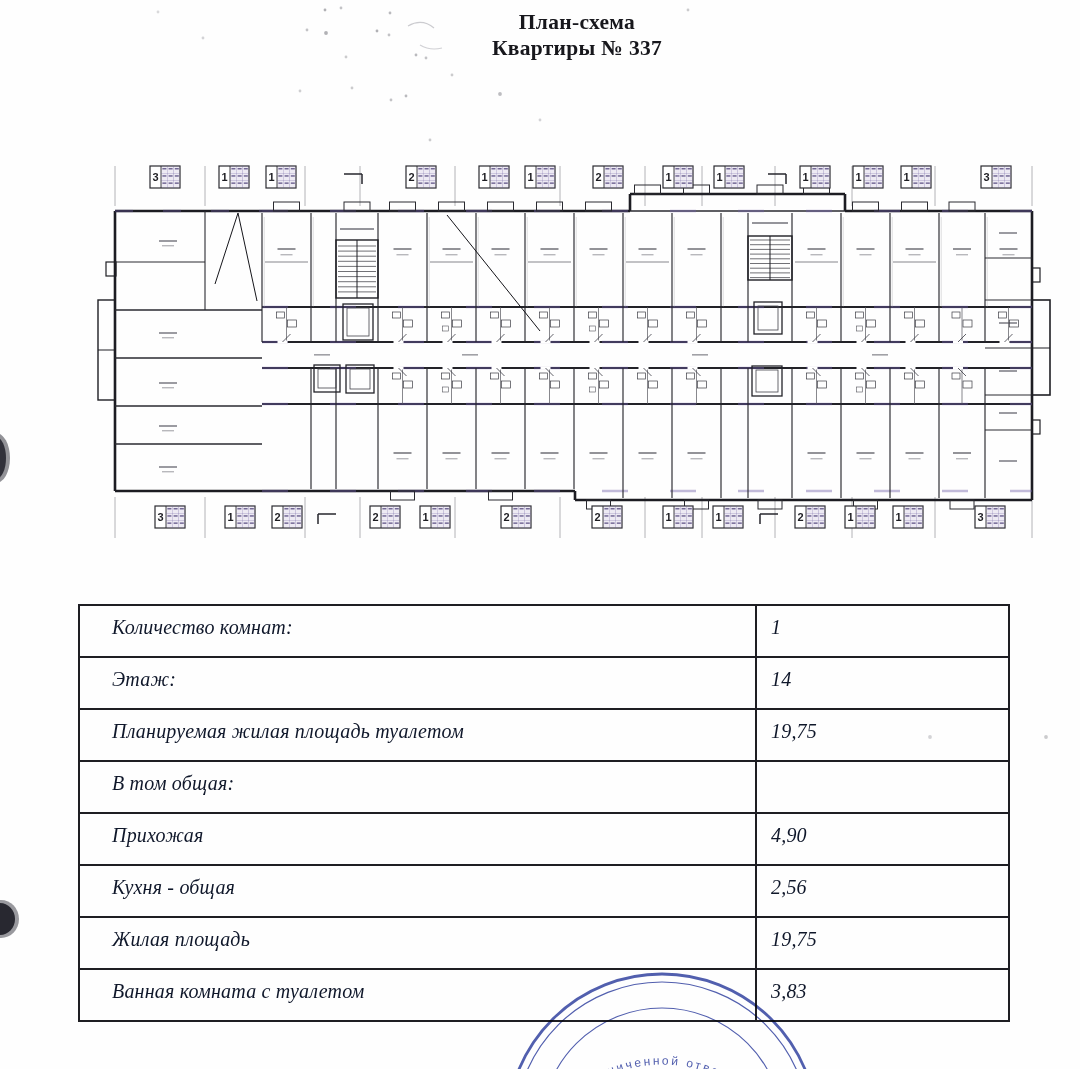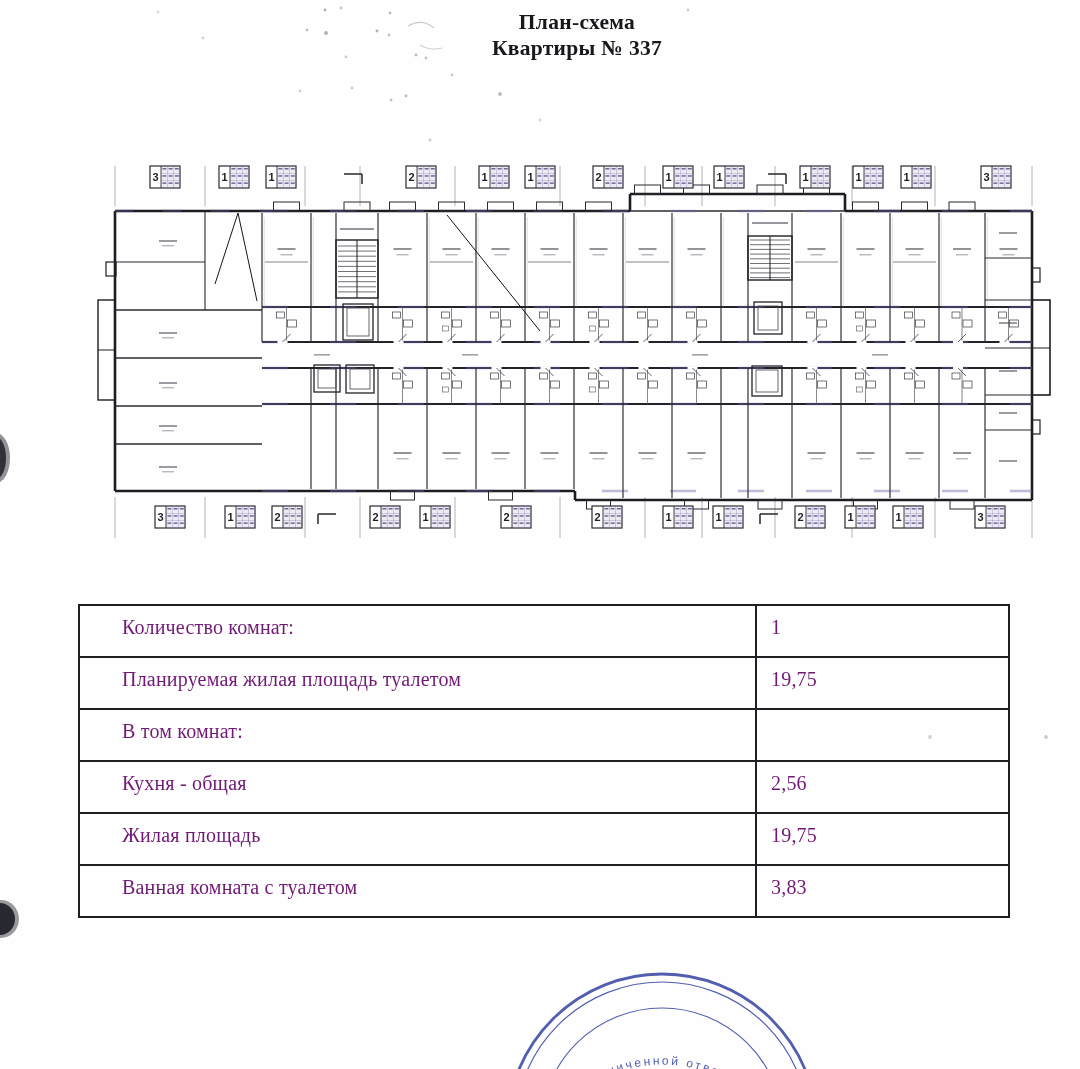--- a/index.html
+++ b/index.html
@@ -16,21 +16,21 @@
   }
   #plan-svg{position:absolute;left:0;top:0;pointer-events:none;}
   .doc-table{
     position:absolute;left:78px;top:604px;
     border-collapse:collapse;table-layout:fixed;width:930px;
     background:transparent;
   }
   .doc-table td{
     border:2px solid #1e1e23;height:52px;box-sizing:border-box;
     vertical-align:top;font-size:20px;letter-spacing:.2px;
-    padding:10px 4px 0 42px;color:#701a75;background:transparent;
+    padding:10px 4px 0 32px;color:#0f172a;background:transparent;font-style:italic;
   }
   .doc-table td.col-value{padding-left:14px;}
   .stamp{
     position:absolute;left:482px;top:969px;
     mix-blend-mode:multiply;pointer-events:none;
   }
   .st-ring{font-family:"Liberation Sans",sans-serif;font-size:12px;letter-spacing:2.4px;fill:#3a49a4;}
   .st-mid{font-family:"Liberation Sans",sans-serif;font-size:15px;font-weight:bold;letter-spacing:3px;fill:#3a49a4;}
   .st-in{font-family:"Liberation Sans",sans-serif;font-size:15px;font-weight:bold;letter-spacing:2px;fill:#3a49a4;}
   .mk-digit{font-family:"Liberation Sans",sans-serif;font-size:11px;font-weight:600;fill:#1d1d22;}
@@ -959,26 +959,34 @@
     <colgroup>
         <col style="width:677px">
         <col style="width:253px">
       </colgroup>
     <tbody>
         <tr>
           <td class="col-label">Количество комнат:</td>
           <td class="col-value">1</td>
         </tr>
         <tr>
+          <td class="col-label">Этаж:</td>
+          <td class="col-value">14</td>
+        </tr>
+        <tr>
           <td class="col-label">Планируемая жилая площадь туалетом</td>
           <td class="col-value">19,75</td>
         </tr>
         <tr>
-          <td class="col-label">В том комнат:</td>
+          <td class="col-label">В том общая:</td>
           <td class="col-value"></td>
+        </tr>
+        <tr>
+          <td class="col-label">Прихожая</td>
+          <td class="col-value">4,90</td>
         </tr>
         <tr>
           <td class="col-label">Кухня - общая</td>
           <td class="col-value">2,56</td>
         </tr>
         <tr>
           <td class="col-label">Жилая площадь</td>
           <td class="col-value">19,75</td>
         </tr>
         <tr>

